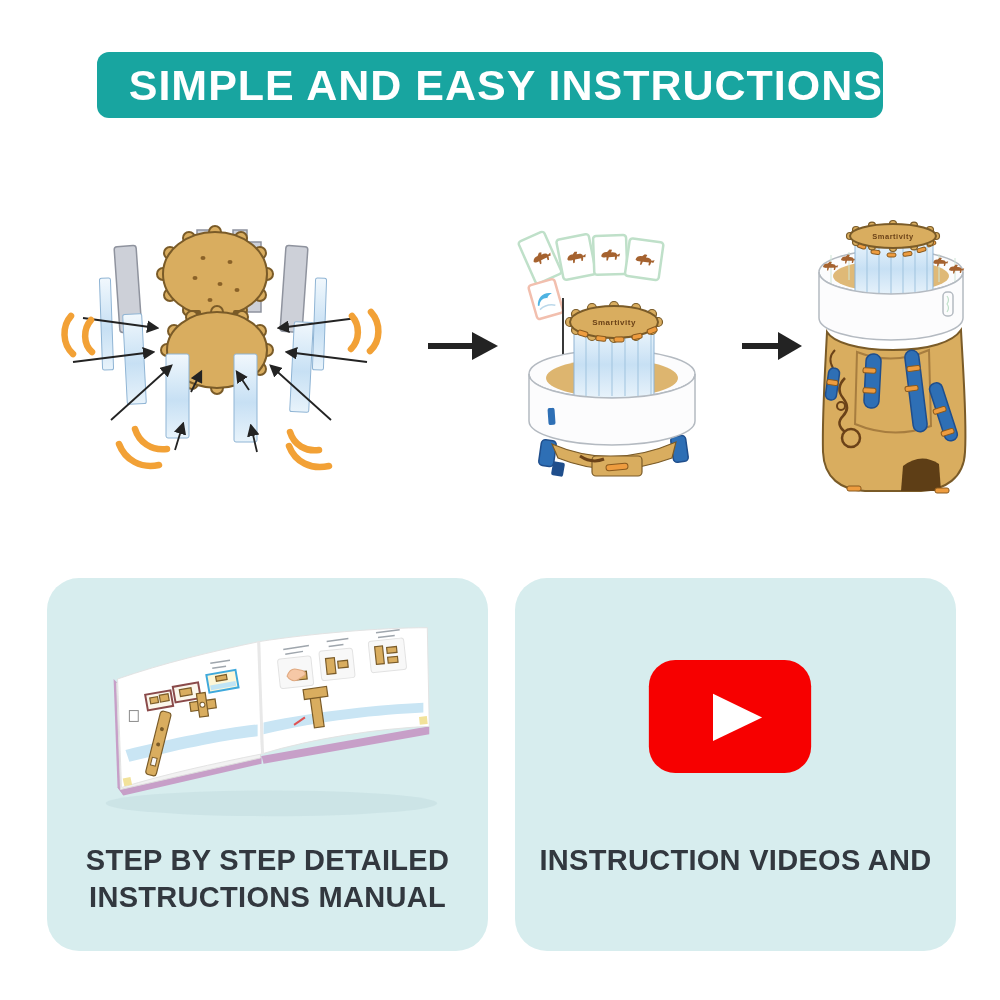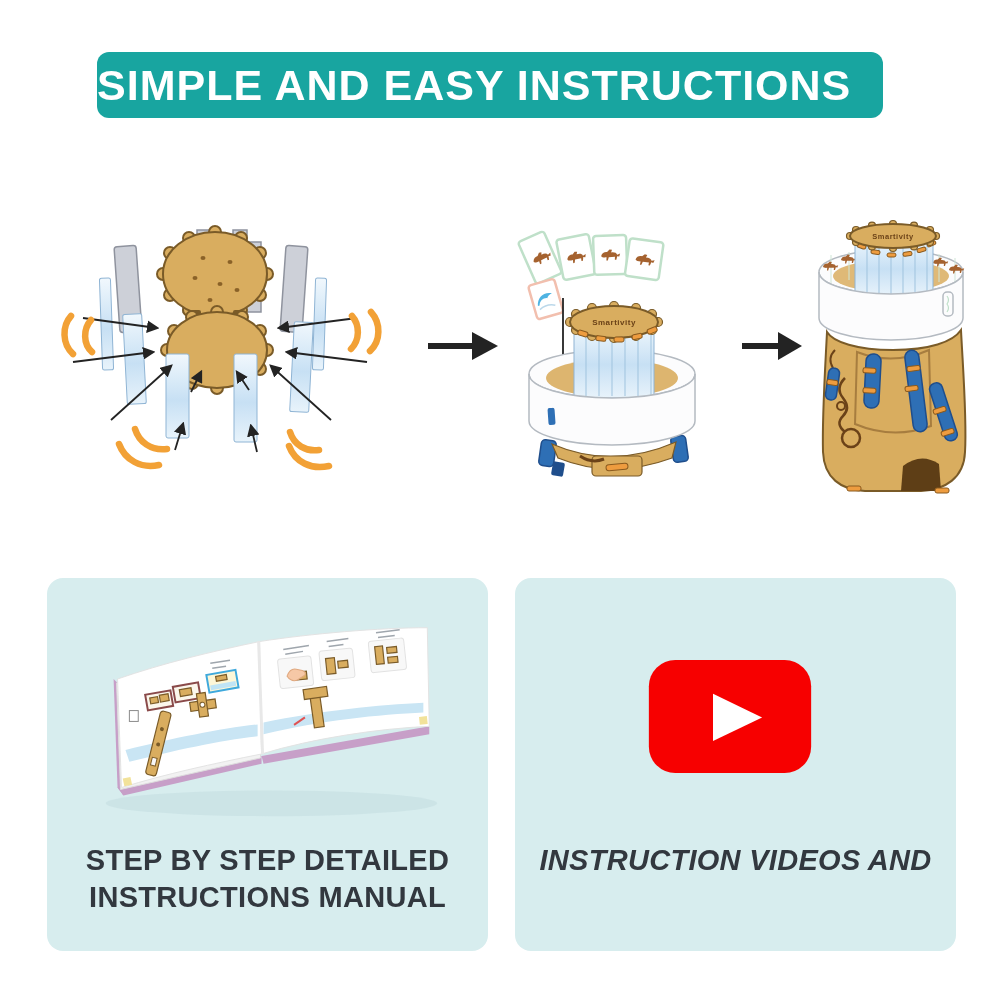--- a/index.html
+++ b/index.html
@@ -1,32 +1,32 @@
 <!DOCTYPE html>
 <html style="--page-bg: #FFFFFF; --banner-bg: #18A5A0; --banner-text: #FFFFFF; --card-bg: #D7EDEE; --caption-text: #32383F; --youtube-red: #F70000; --arrow: #232323; --accent-orange: #F2A136; --strap-blue: #2E6FB5; --wood: #D9AD5F;"><head>
 <meta charset="utf-8">
 <style>
   html,body{margin:0;padding:0;background:#fff;font-family:"Liberation Sans",sans-serif;}
   .page{position:relative;width:1000px;height:1000px;background:var(--page-bg,#ffffff);overflow:hidden;}
 
   .banner{position:absolute;left:97px;top:52px;width:786px;height:66px;
     background:var(--banner-bg,#18A5A0);border-radius:12px;
-    display:flex;align-items:center;justify-content:flex-start;}
+    display:flex;align-items:center;justify-content:flex-end;}
   .banner span{color:var(--banner-text,#ffffff);font-size:43px;font-weight:bold;letter-spacing:1px;white-space:nowrap;}
 
   .fig,.arrow{position:absolute;}
   .fig1{left:25px;top:212px;}
   .arrow1{left:428px;top:326px;}
   .fig2{left:500px;top:212px;}
   .arrow2{left:742px;top:326px;}
   .fig3{left:793px;top:200px;}
 
   .card{position:absolute;top:578px;width:441px;height:373px;
-    background:var(--card-bg,#D7EDEE);border-radius:16px;}
-  .card.left{left:47px;} .card.right{left:515px;font-style:italic;}
+    background:var(--card-bg,#D7EDEE);border-radius:32px;}
+  .card.left{left:47px;} .card.right{left:515px;}
   .card .art{position:absolute;}
   .book-art{left:37px;top:22px;}
   .yt-art{left:130px;top:80px;}
   .caption{position:absolute;left:0;right:0;top:264px;text-align:center;
     color:var(--caption-text,#32383F);font-weight:bold;font-size:29px;line-height:37px;letter-spacing:.3px;}
 
   
   .wood{fill:#D9AD5F;stroke:#7A5B28;stroke-width:2;}
   .woodthin{fill:#D9AD5F;stroke:#7A5B28;stroke-width:1.2;}
   .gray{fill:#CDD0D8;stroke:#8F939E;stroke-width:1.5;}

